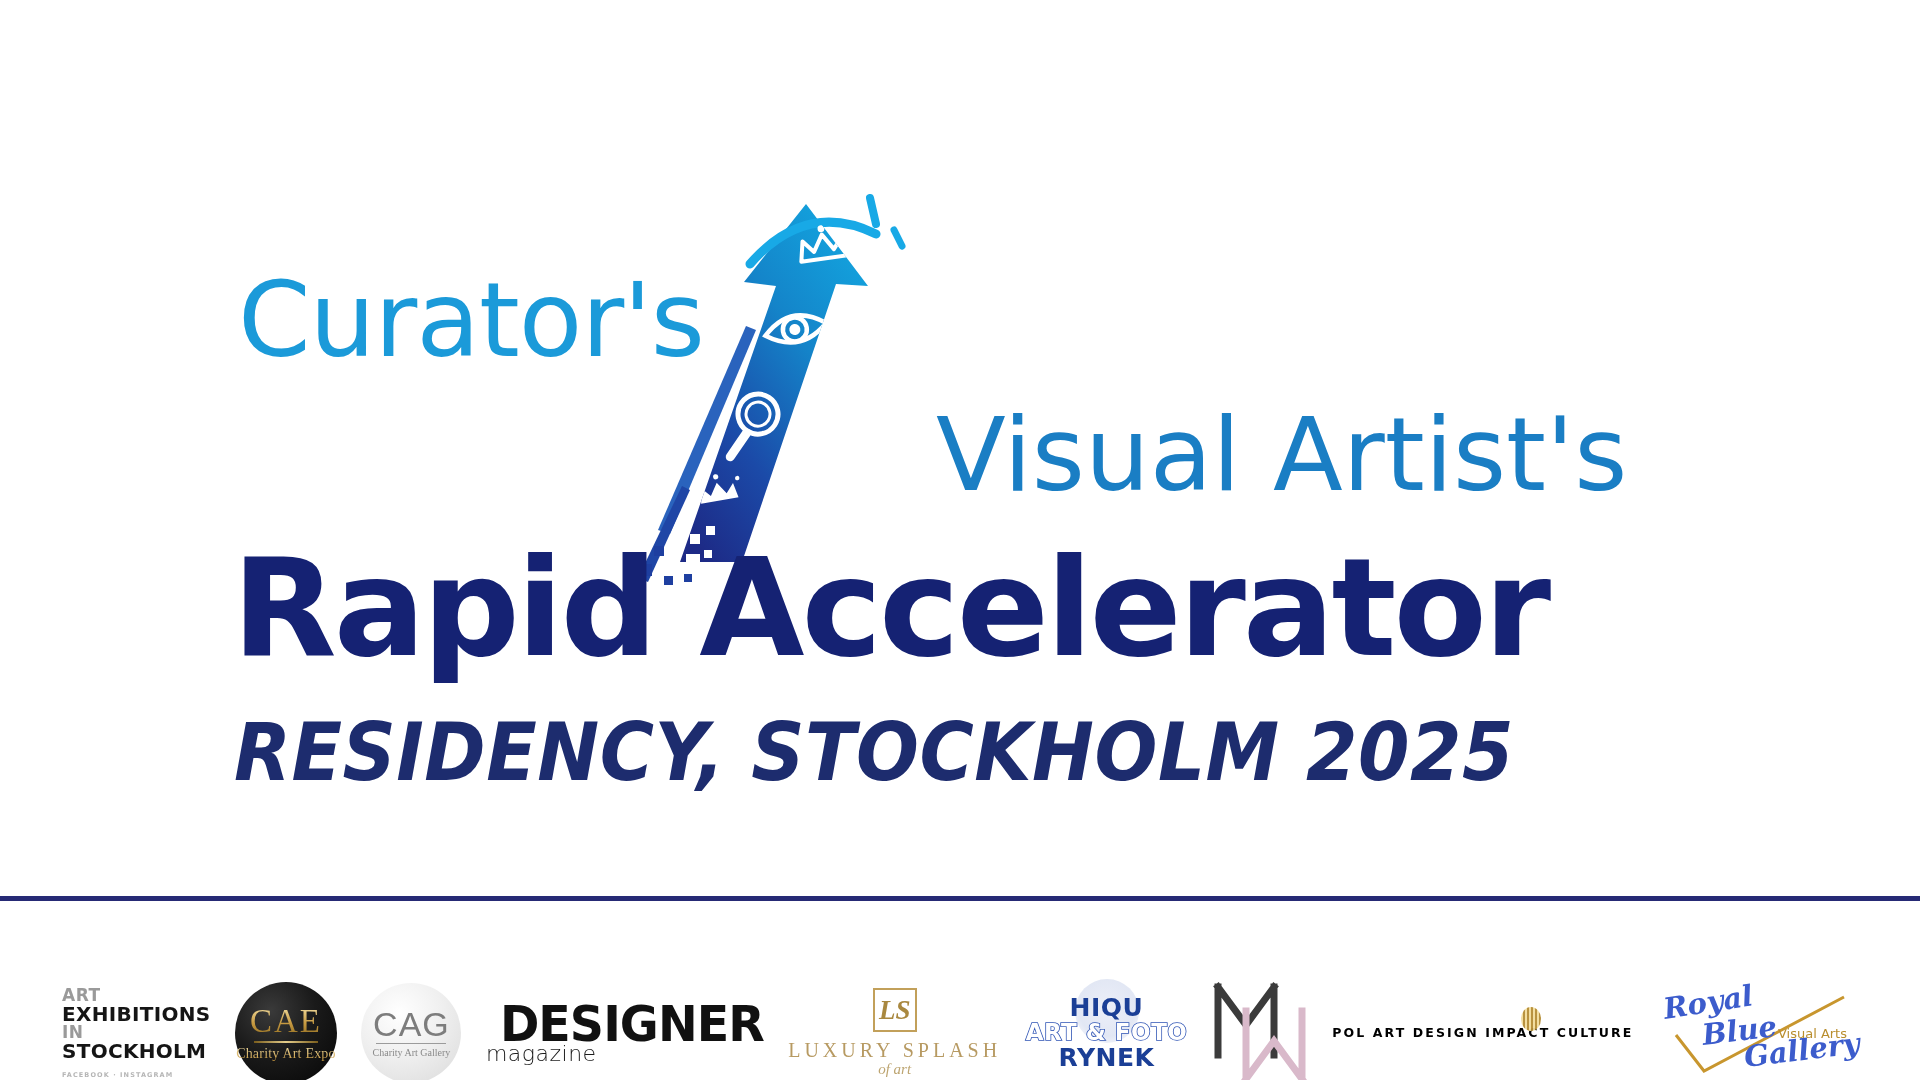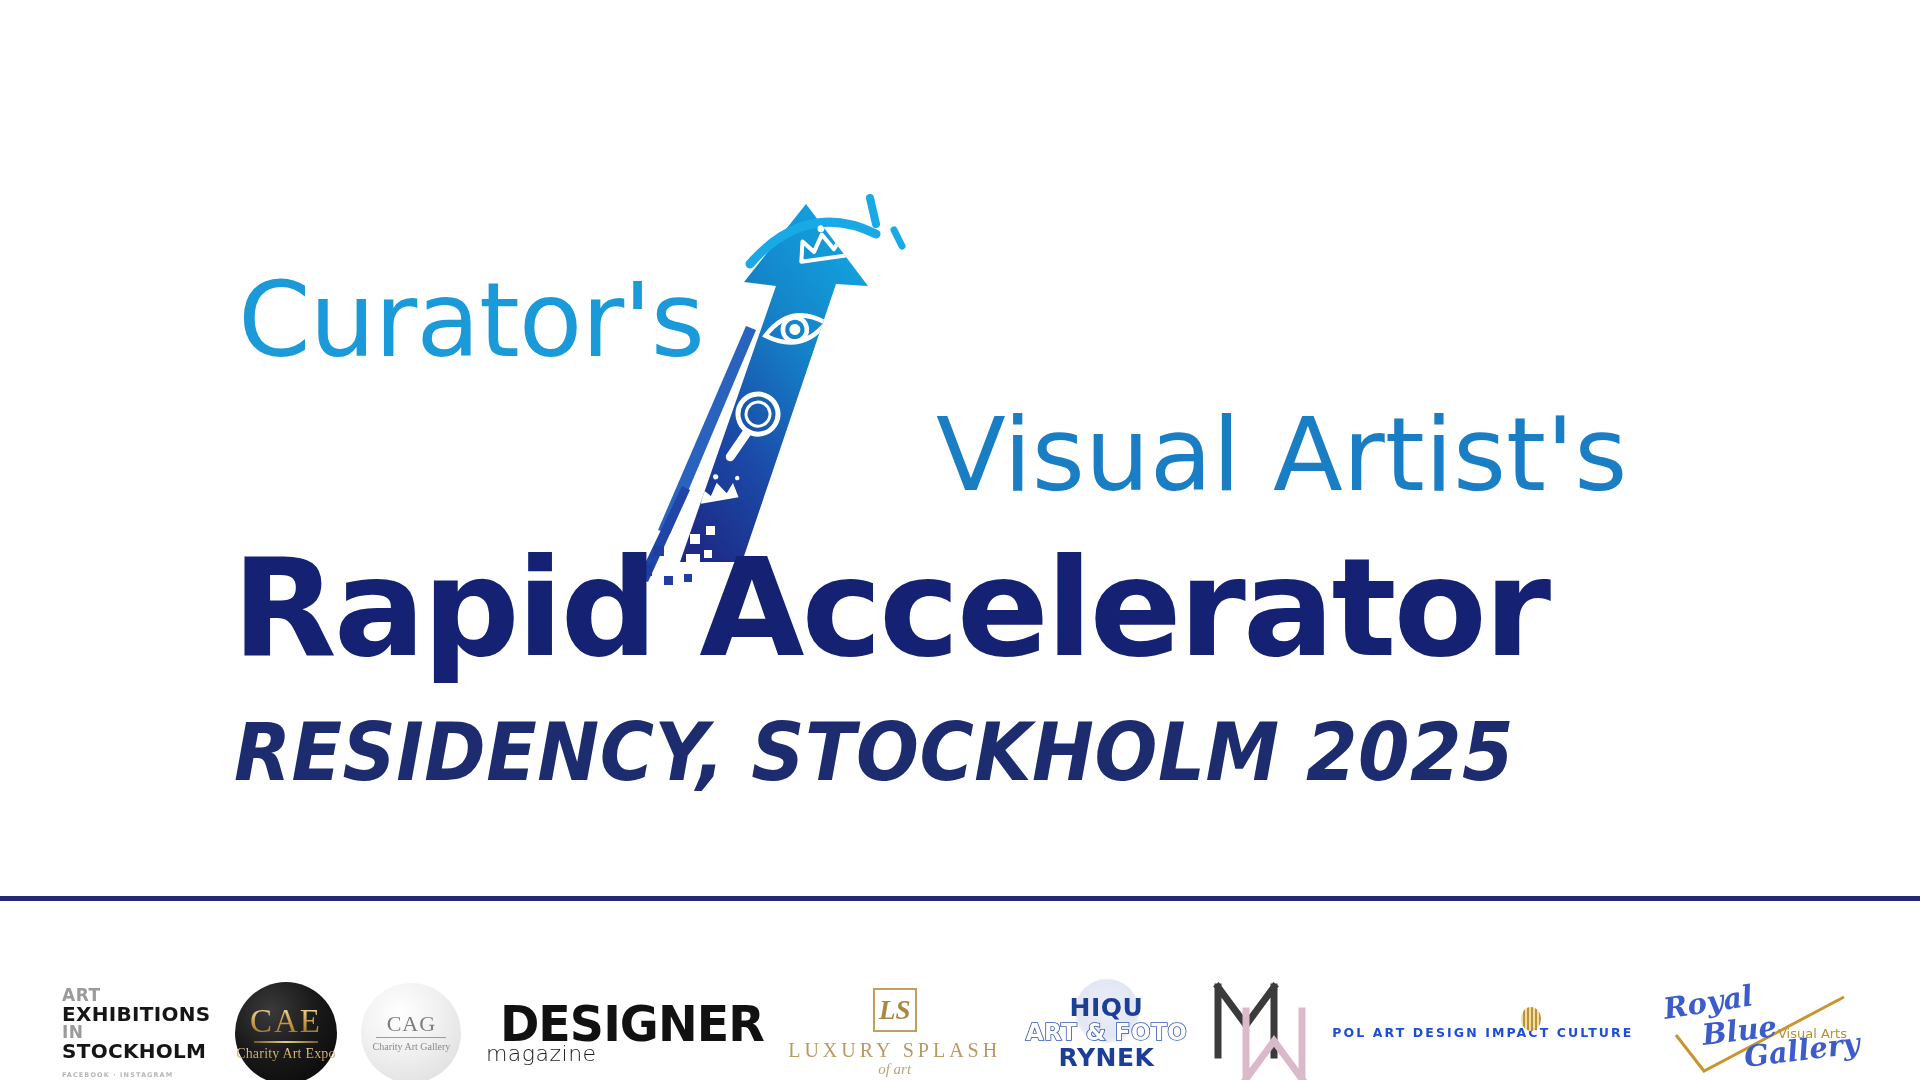--- a/index.html
+++ b/index.html
@@ -160,22 +160,22 @@
   }
 
   
   .cag {
     width: 100px; height: 100px; border-radius: 50%;
     background: radial-gradient(circle at 38% 30%, #ffffff 0%, #f0f0f0 45%, #d9d9d9 100%);
     display: flex; flex-direction: column;
     align-items: center; justify-content: center;
   }
   .cag-main {
-    font-family: Liberation Serif, serif;
-    font-size: 22px; letter-spacing: 1px; color: #7d7d7d; line-height: 1; text-align: right;
+    font-family: Liberation Sans, sans-serif;
+    font-size: 34px; letter-spacing: 1px; color: #7d7d7d; line-height: 1; text-align: right;
   }
   .cag-rule { width: 70px; height: 1px; margin: 2px 0 4px; background: #9b9b9b; }
   .cag-sub {
     font-family: "Liberation Serif", serif;
     font-size: 10px; color: #8a8a8a; line-height: 1;
   }
 
   
   .dm { text-align: left; line-height: 0.92; }
   .dm-main {
@@ -250,21 +250,21 @@
     font-family: "DejaVu Sans", sans-serif;
     font-size: 55px; font-weight: 400; letter-spacing: 2px;
     background: linear-gradient(90deg,#8a6320 0%,#c79a3c 18%,#f3e09a 42%,#d9b35a 62%,#9a7426 88%,#7d5a1c 100%);
     -webkit-background-clip: text; background-clip: text;
     color: transparent; line-height: 1;
     display: block;
   }
   .padic-sub {
     font-family: "DejaVu Sans", sans-serif;
     font-size: 12.5px; font-weight: 700; letter-spacing: 2.1px;
-    color: #1d4ed8; line-height: 1; margin-top: 2px; display: block;
+    color: #000000; line-height: 1; margin-top: 2px; display: block;
   }
   .padic-orb {
     position: absolute; top: -18px; left: 62.5%;
     width: 20px; height: 24px; border-radius: 50%;
     background: repeating-linear-gradient(90deg,#f2dc9b 0 2px,#b58d35 2px 4px);
     opacity: 0.95;
   }
 
   
   .rbg { position: relative; width: 200px; height: 92px; }

